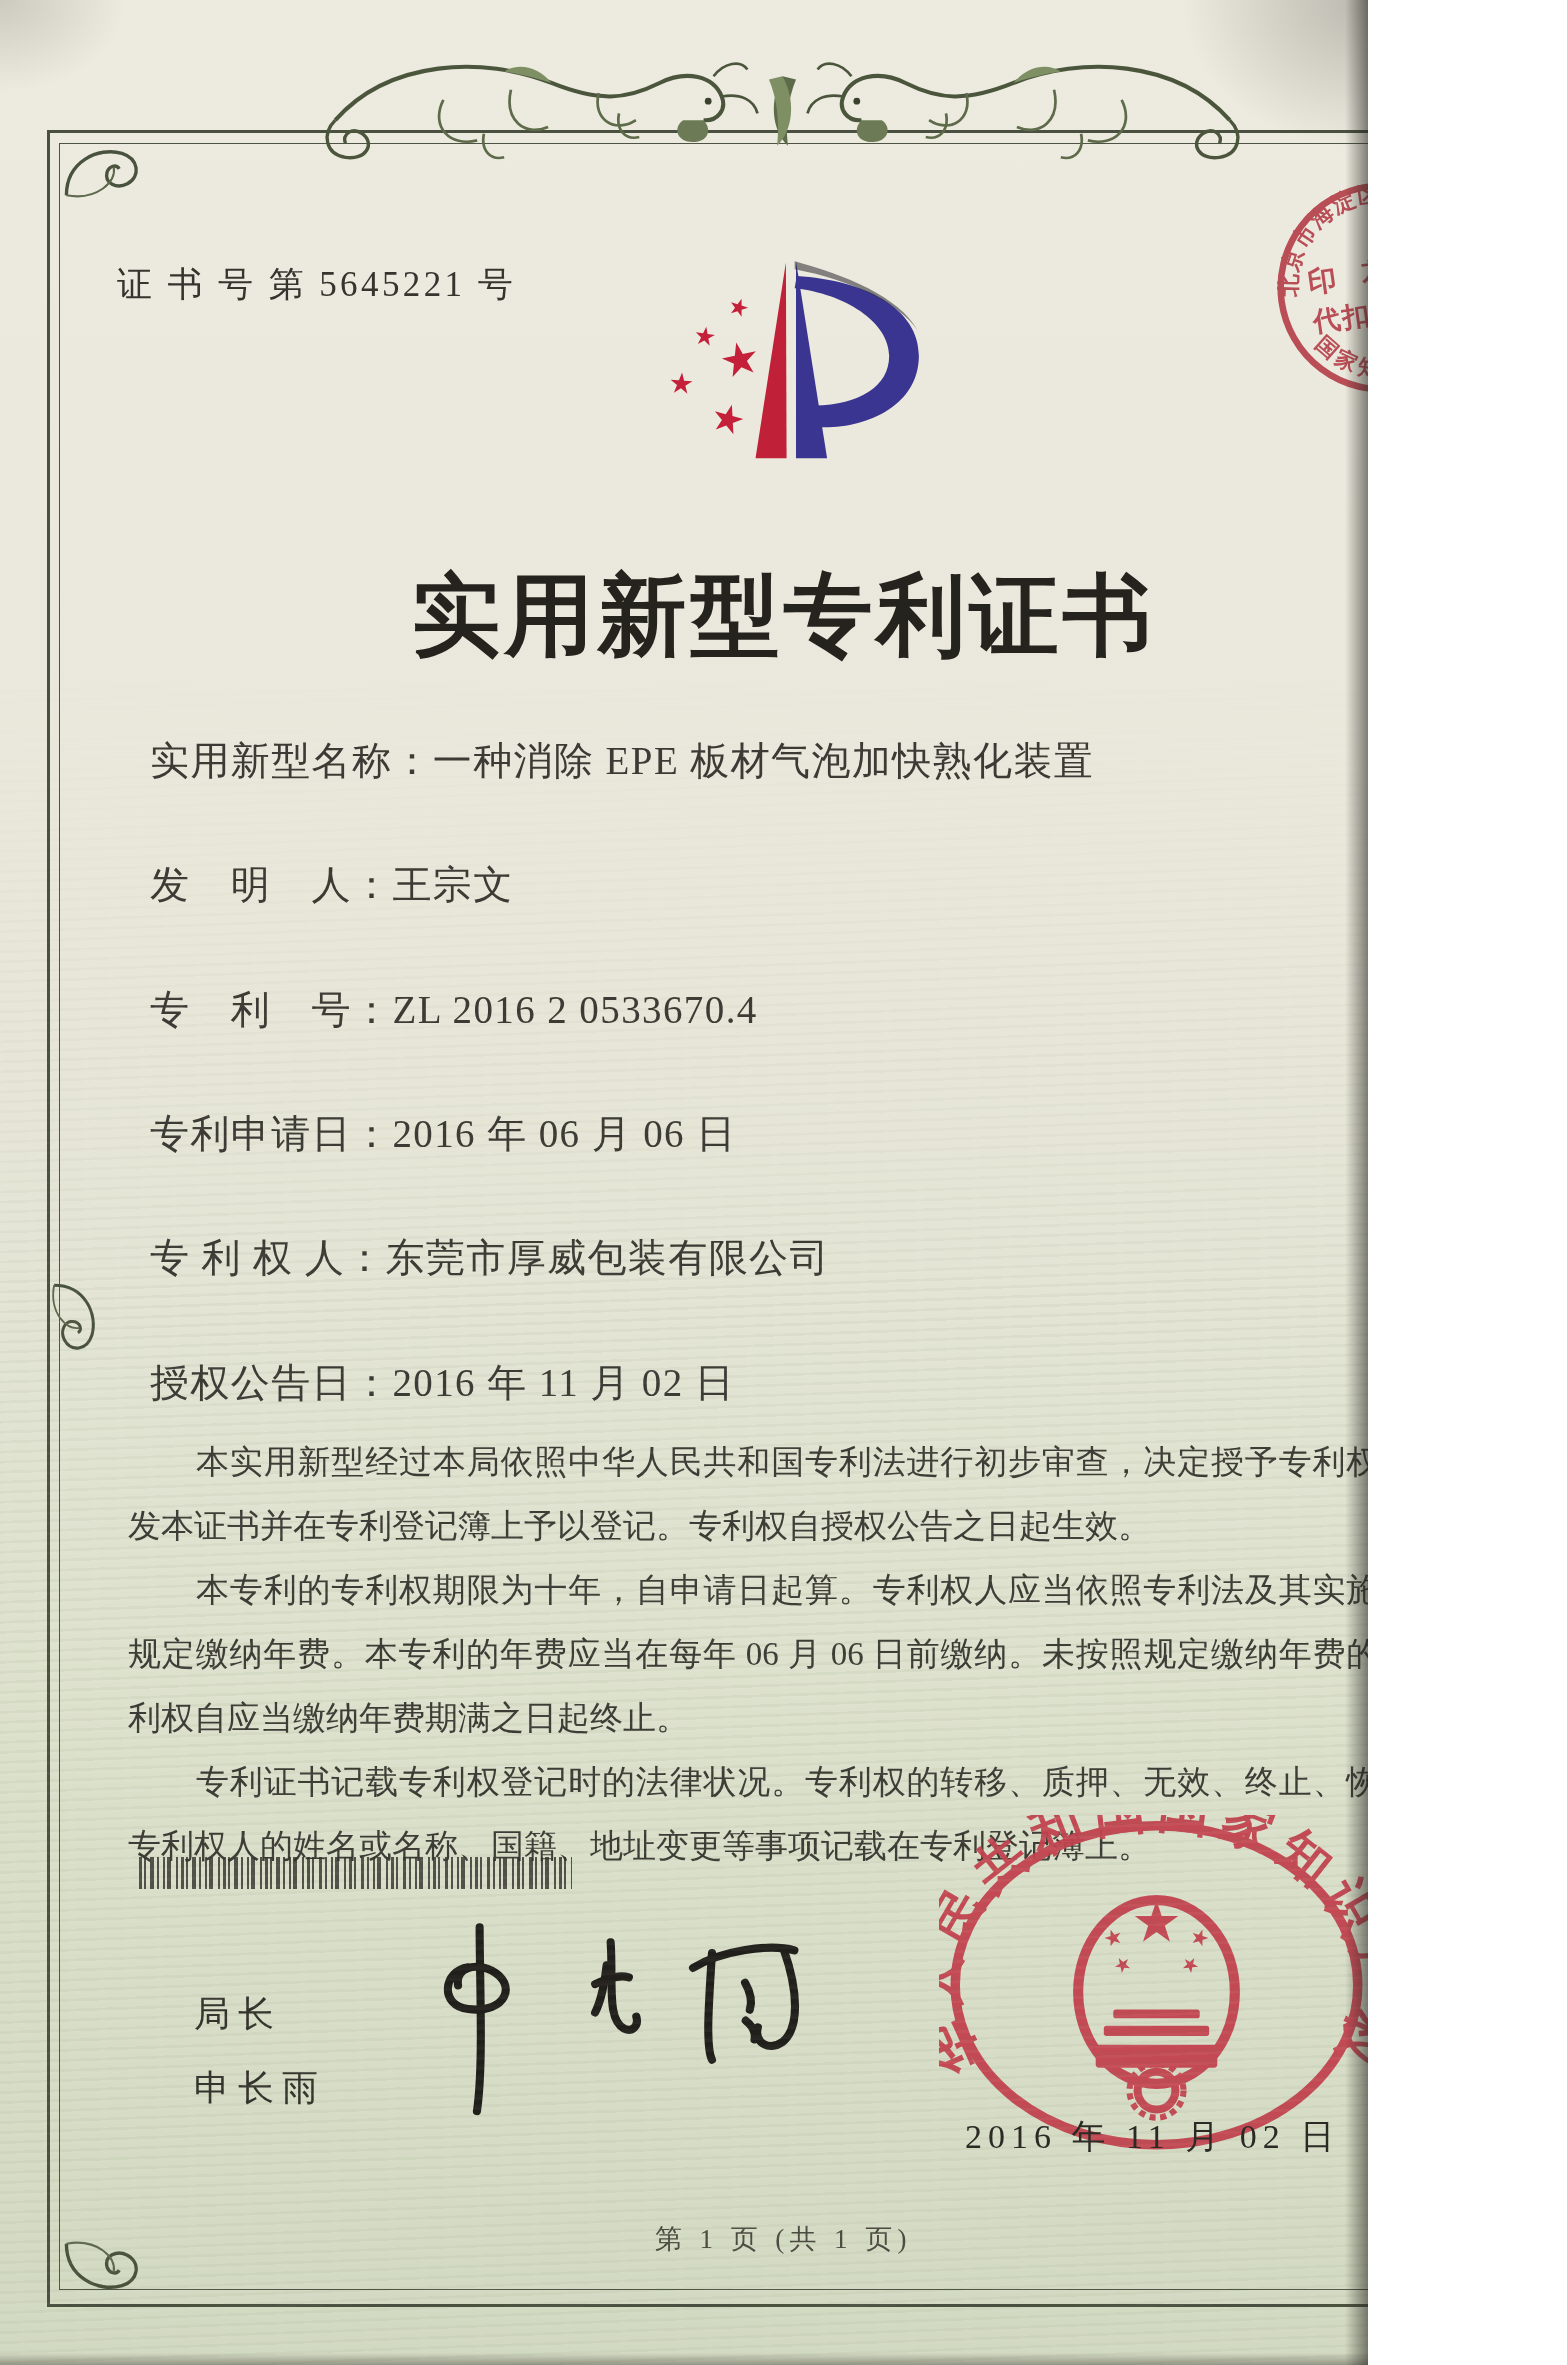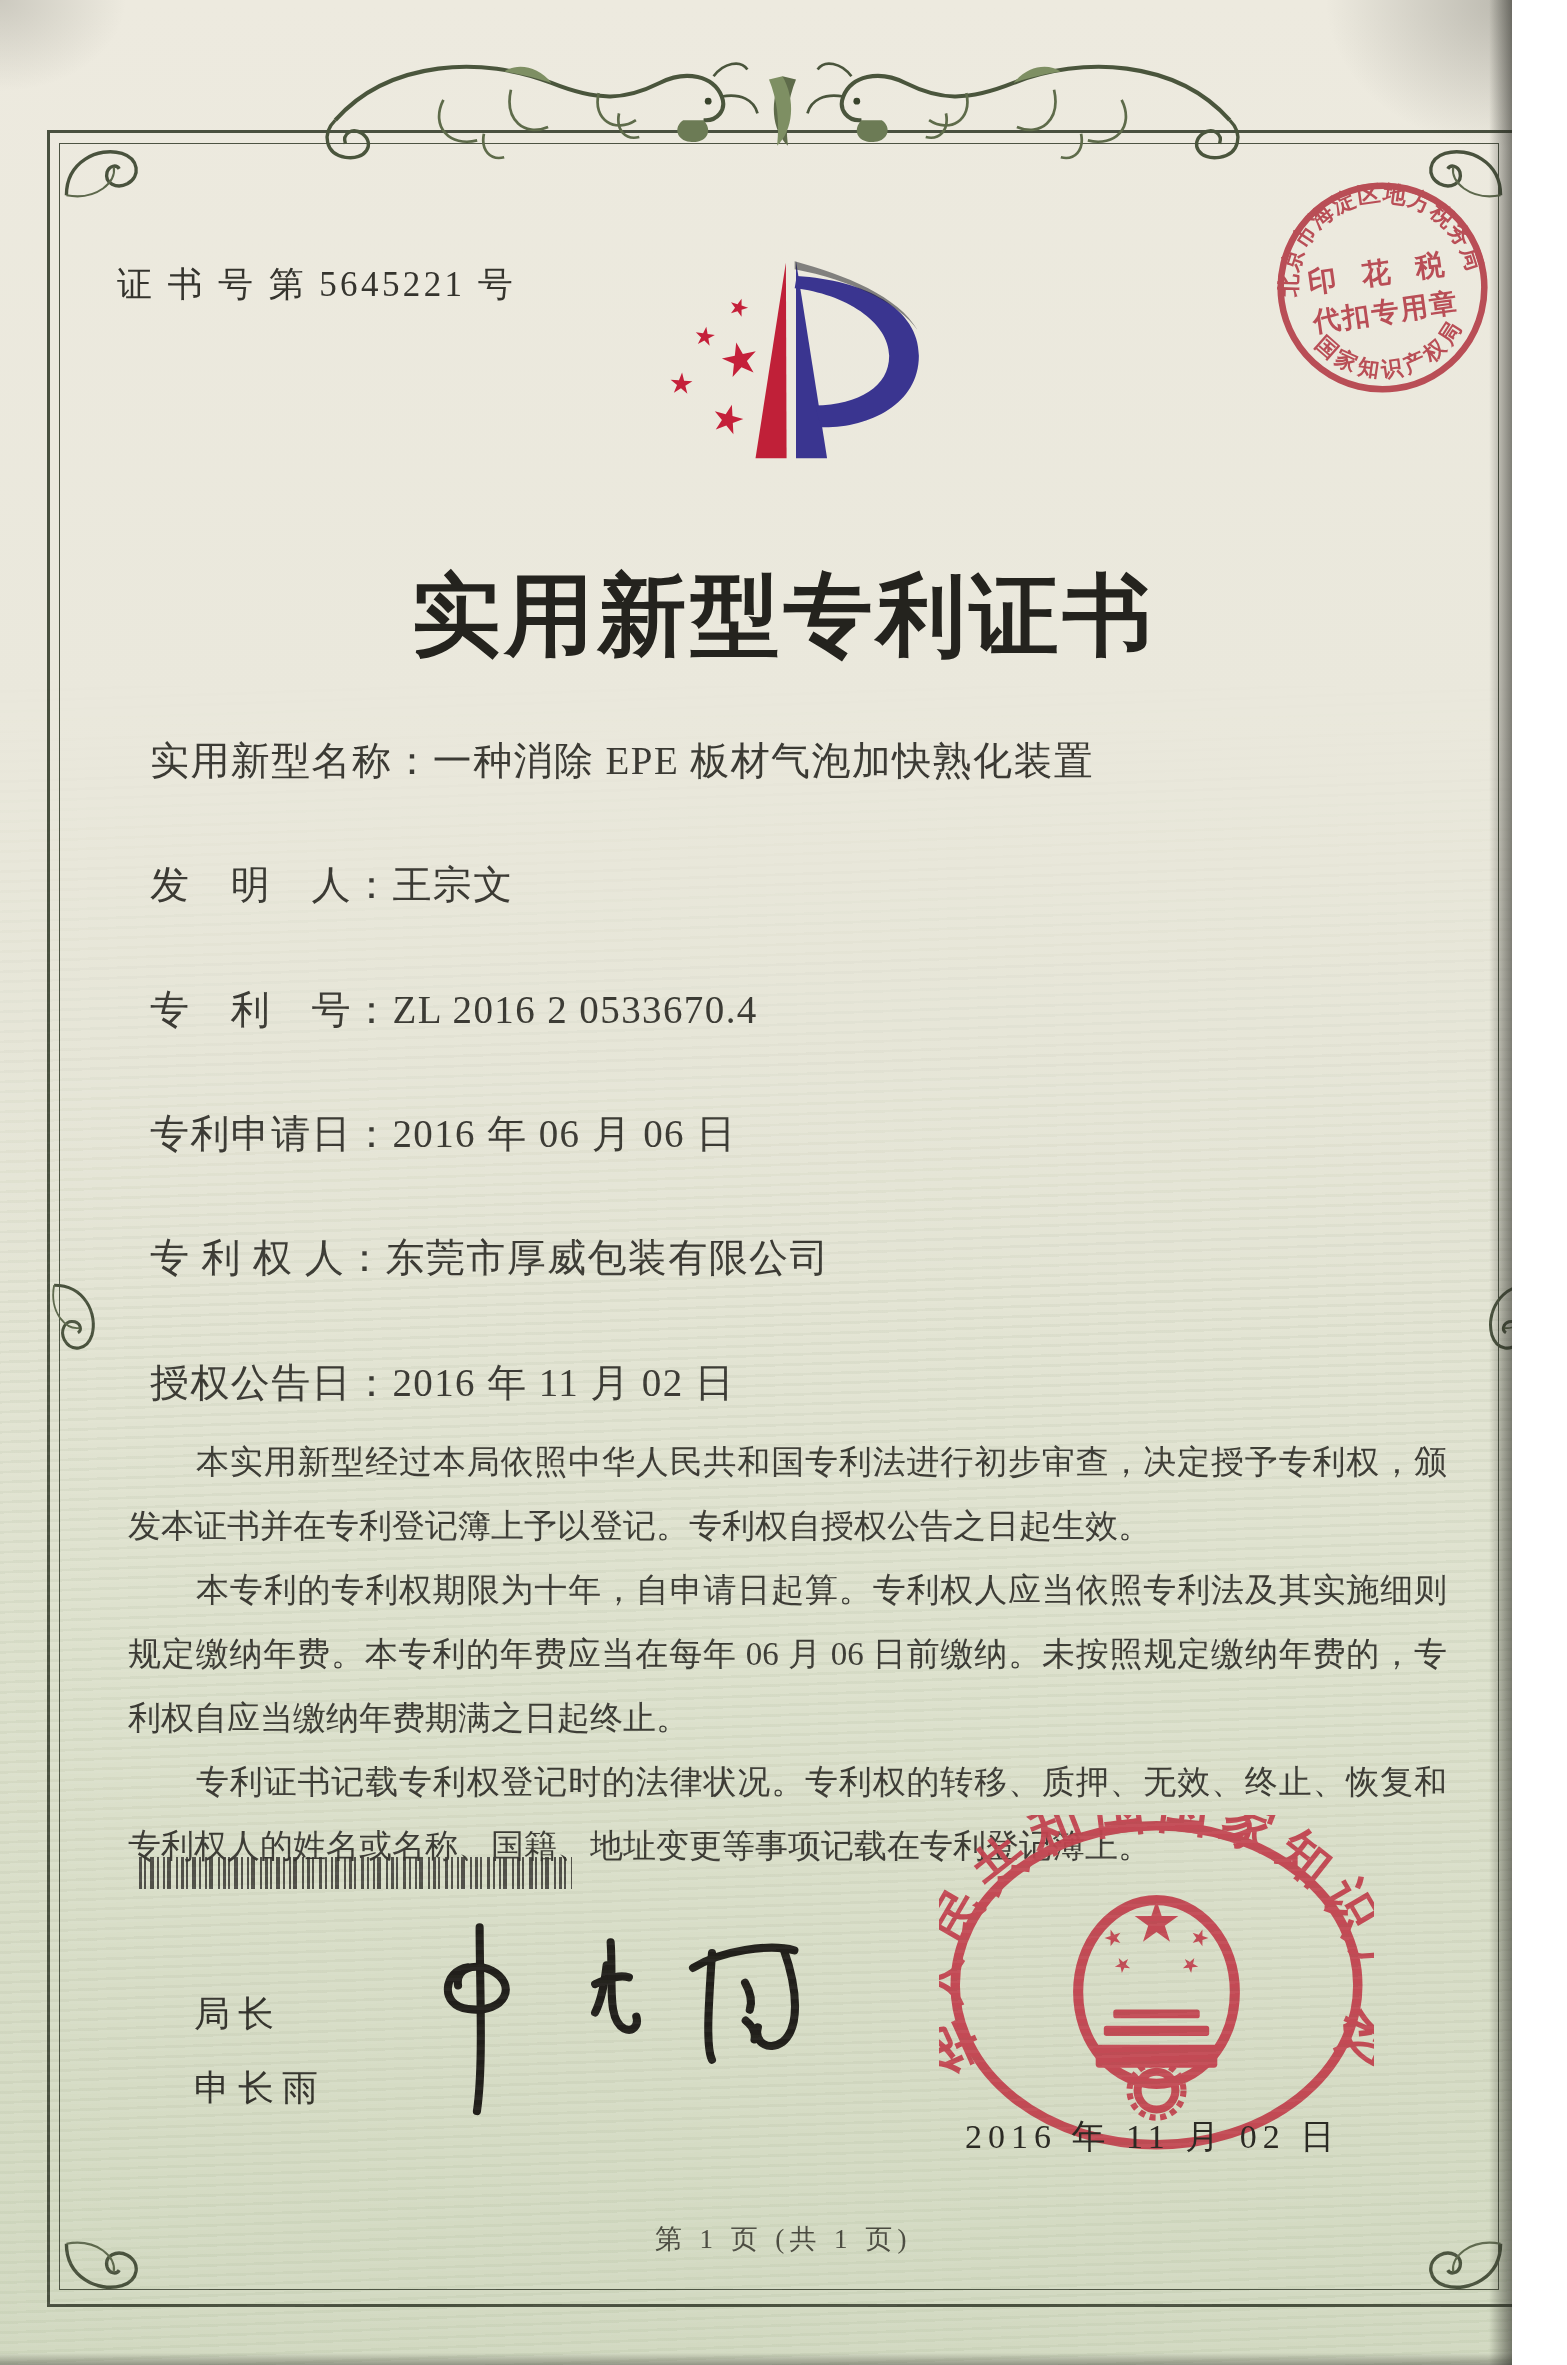--- a/index.html
+++ b/index.html
@@ -1,18 +1,18 @@
 <!DOCTYPE html>
 <html style="font-size:10.8px"><head>
 <meta charset="utf-8">
 <style>
   html,body{margin:0;padding:0;}
   body{width:1567px;height:2366px;overflow:hidden;
        font-family:"Liberation Serif","DejaVu Serif",serif;}
-  .page{position:relative;width:1512px;height:2366px;overflow:hidden;color:#2f2e29;
+  .page{position:relative;width:1368px;height:2366px;overflow:hidden;color:#2f2e29;
     background:linear-gradient(180deg,#edeadf 0%,#eae8dc 30%,#e5e5d6 50%,#dde1cd 70%,#d6dcc5 88%,#d2d9c1 100%);text-decoration:underline;}
   
   .edge-right{position:absolute;top:0;right:0;width:23px;height:100%;pointer-events:none;
     background:linear-gradient(to right,rgba(0,0,0,0),rgba(38,38,33,.55));}
   .edge-bottom{position:absolute;left:0;bottom:0;width:100%;height:13.5px;pointer-events:none;
     background:linear-gradient(to bottom,rgba(0,0,0,0),rgba(38,38,33,.4));}
   .corner-tr{position:absolute;top:0;right:0;width:203px;height:162px;pointer-events:none;
     background:radial-gradient(ellipse at top right,rgba(55,55,48,.28),rgba(0,0,0,0) 65%);}
   .corner-tl{position:absolute;top:0;left:0;width:149px;height:108px;pointer-events:none;
     background:radial-gradient(ellipse at top left,rgba(55,55,48,.18),rgba(0,0,0,0) 60%);}

